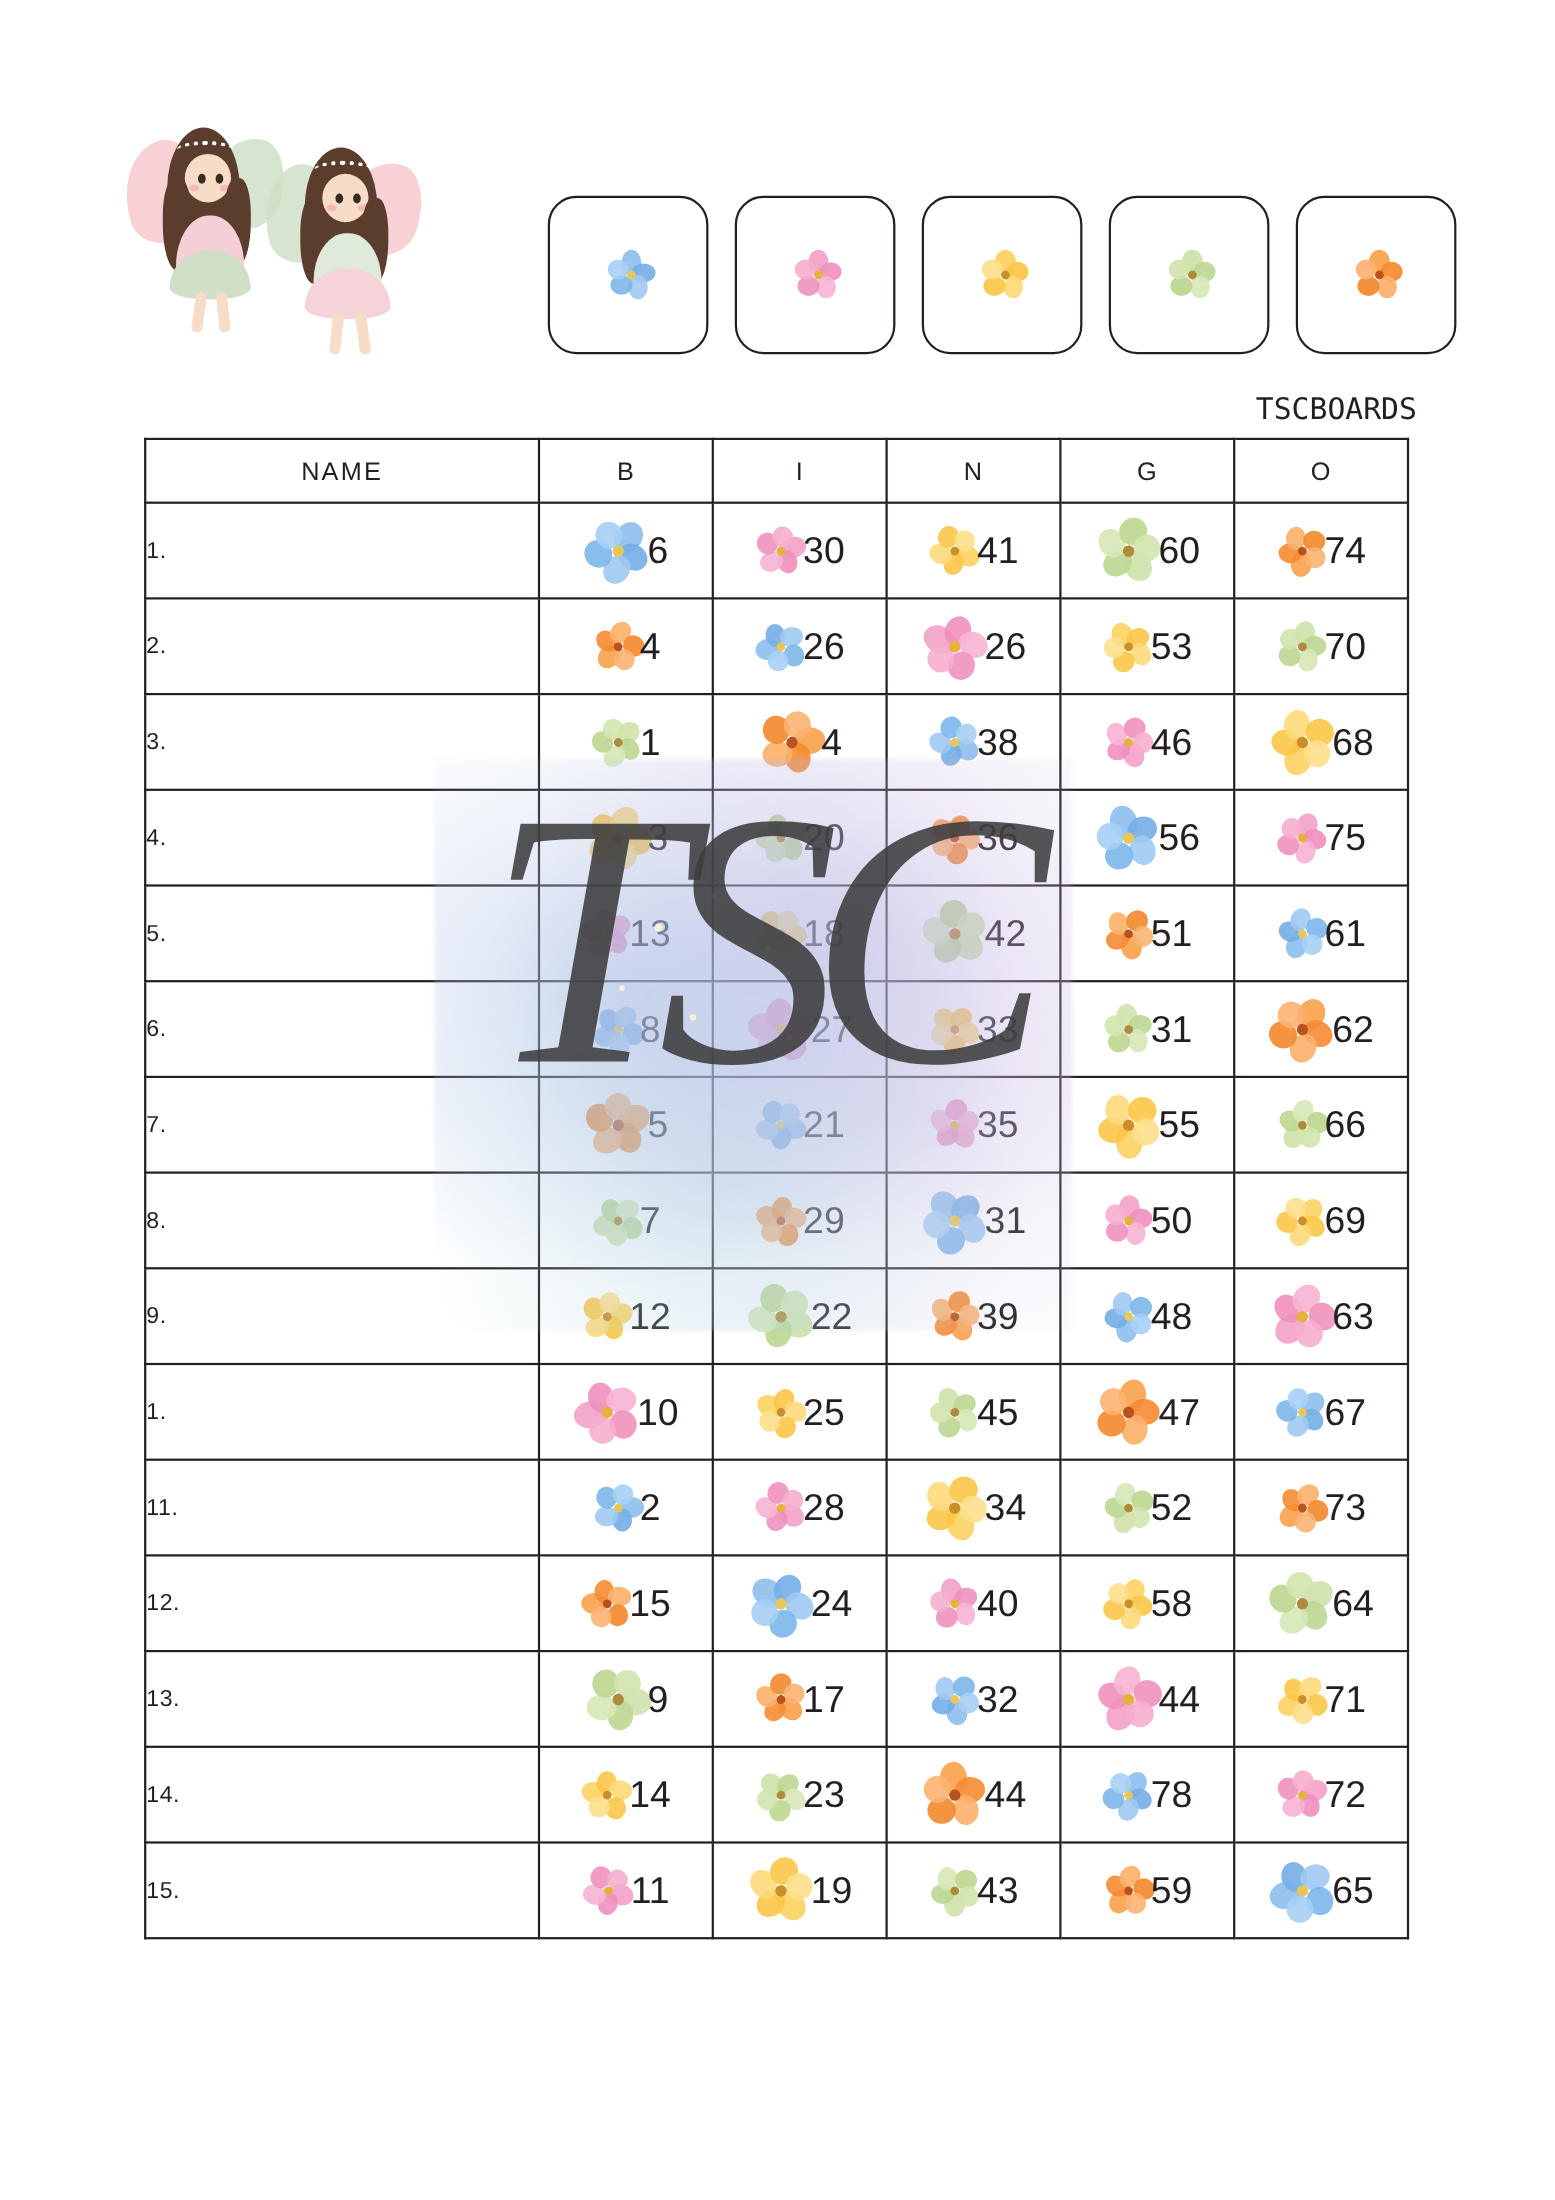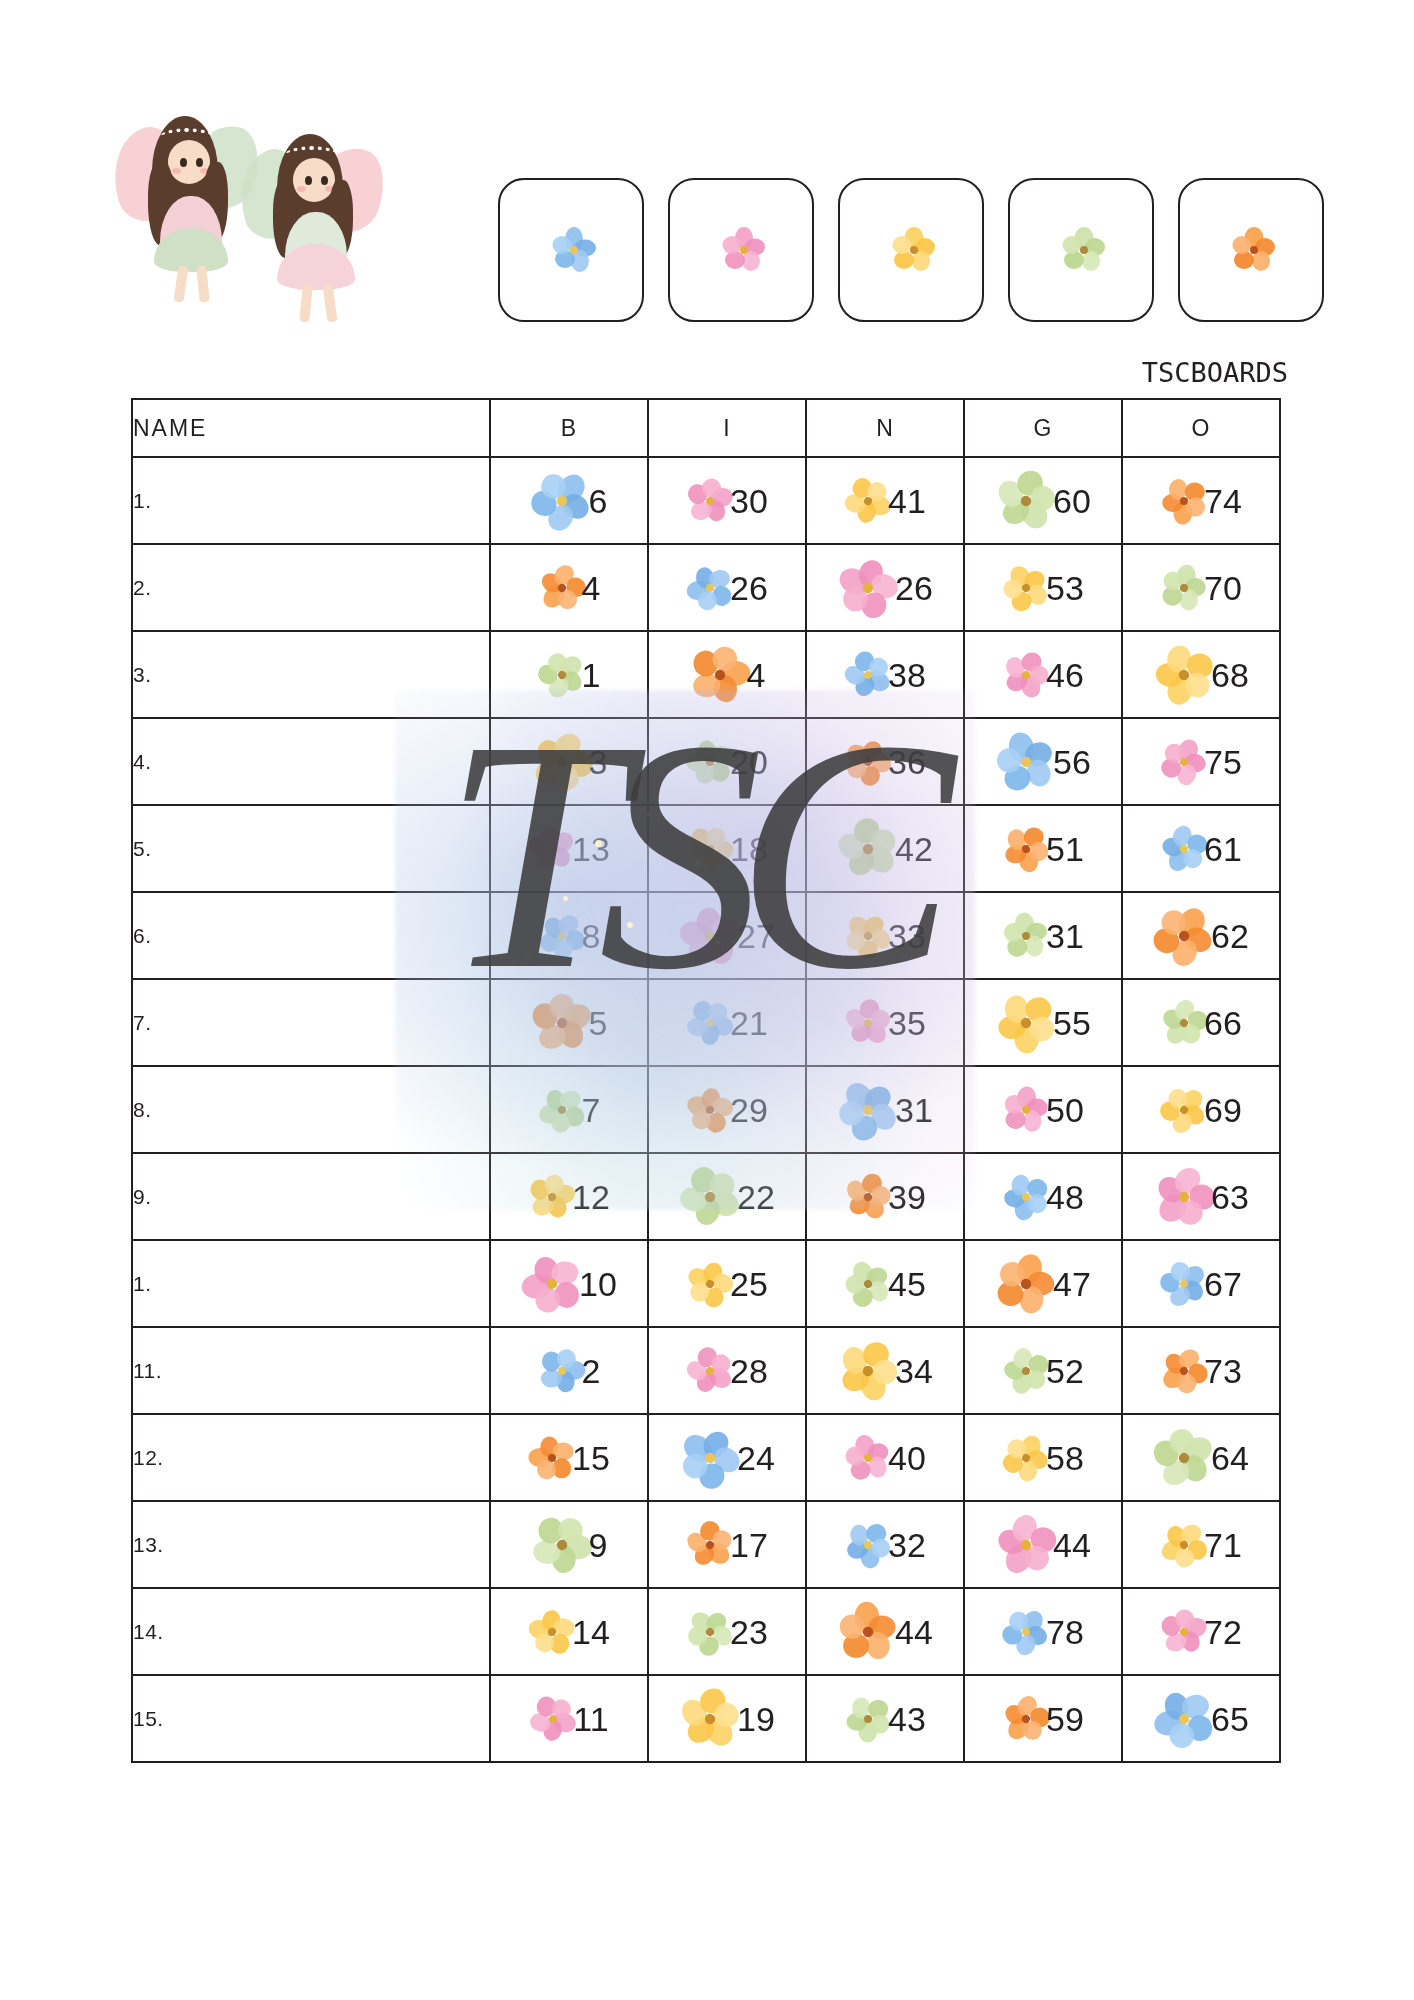--- a/index.html
+++ b/index.html
@@ -138,21 +138,21 @@
 
   thead th {
     height: 56px;
     font-weight: 400;
     font-size: 23px;
     color: #231f20;
     font-family: "Liberation Sans", sans-serif;
     letter-spacing: 1px;
   }
   thead th.name-head {
-    text-align: left;
+    text-align: center;
     padding-left: 42px;
     letter-spacing: 2px;
   }
 
   tbody tr { height: 87px; }
 
   td.rownum {
     font-size: 21px;
     color: #231f20;
     padding-left: 26px;

